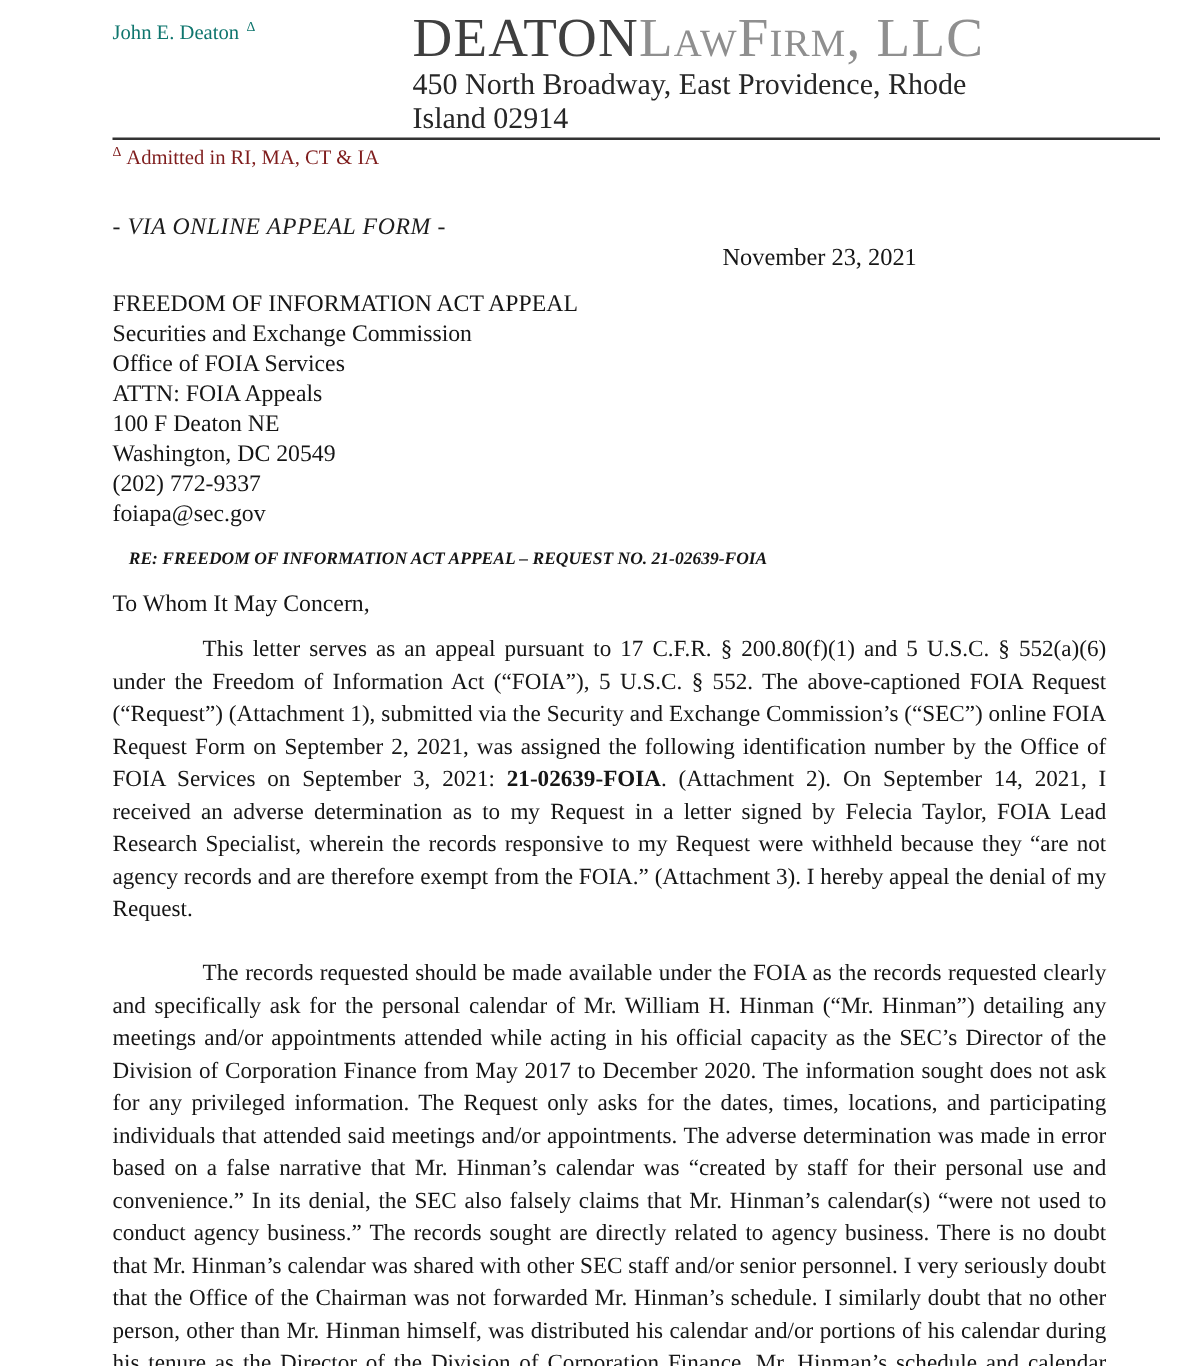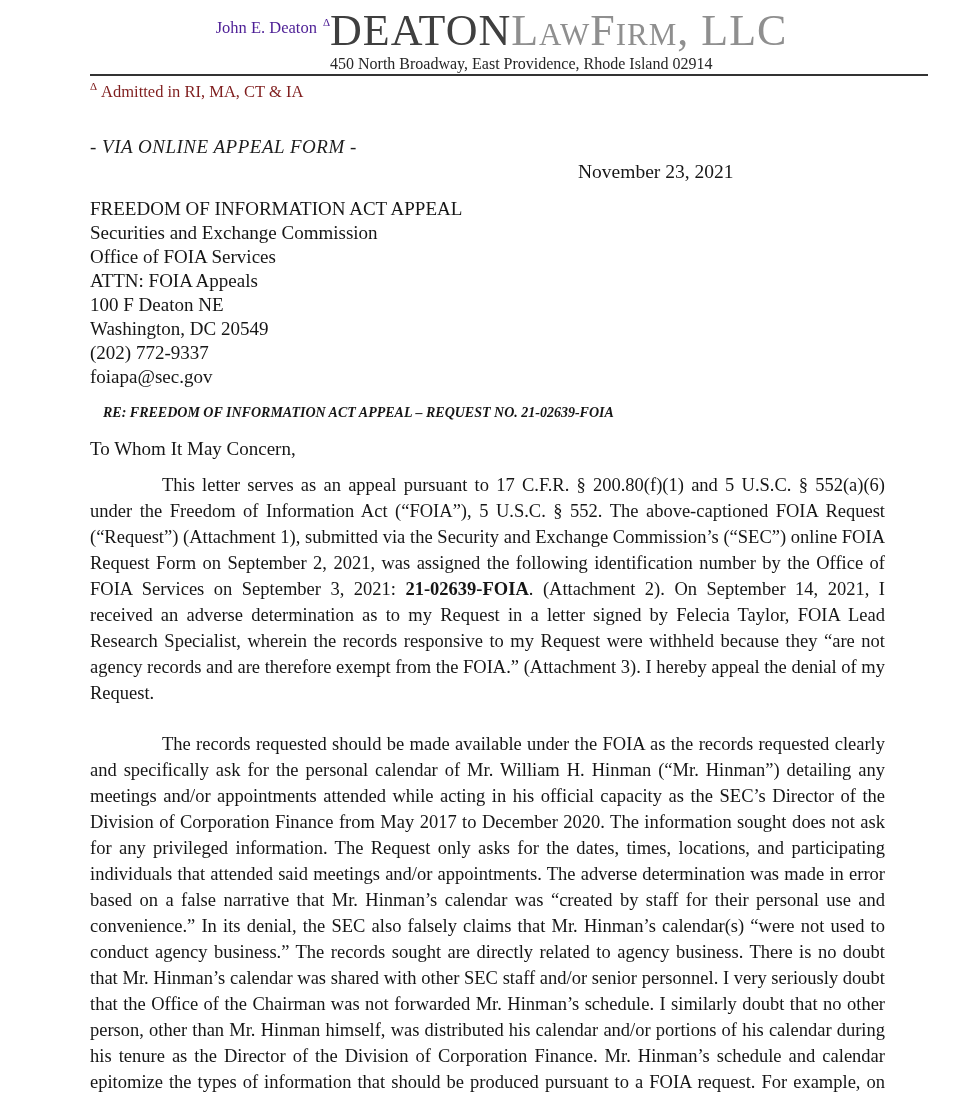--- a/index.html
+++ b/index.html
@@ -15,35 +15,34 @@
     position: relative;
   }
 
   
   .letterhead { display: flex; align-items: flex-start; }
   .attorney {
     width: 240px;
     font-size: 16.5px;
     padding-top: 8px;
     white-space: nowrap;
-    color: #4c1d95;
-    text-align: right;
+    color: #0f766e;
   }
   .attorney sup { font-size: 11px; margin-left: 6px; }
   .firm-block { flex: 1; text-align: left; padding-right: 55px; }
   .firm-name {
     font-size: 44px;
     line-height: 1.05;
     letter-spacing: 1px;
     color: var(--color-firm_gray, #8f8f8f);
     white-space: nowrap;
   }
   .firm-dark { color: var(--color-firm_dark, #3f3f3f); }
   .smallcaps { font-variant: small-caps; }
-  .firm-address { font-size: 16px; color: #262626; margin-top: 1px; }
+  .firm-address { font-size: 24px; color: #262626; margin-top: 1px; }
 
   .rule {
     border-bottom: 2px solid #333333;
     margin: 1px -43px 0 0;
   }
   .admitted { font-size: 16.5px; margin-top: 4px; color: #7f1d1d; }
   .admitted sup { font-size: 11px; margin-right: 4px; }
 
   
   .via {

